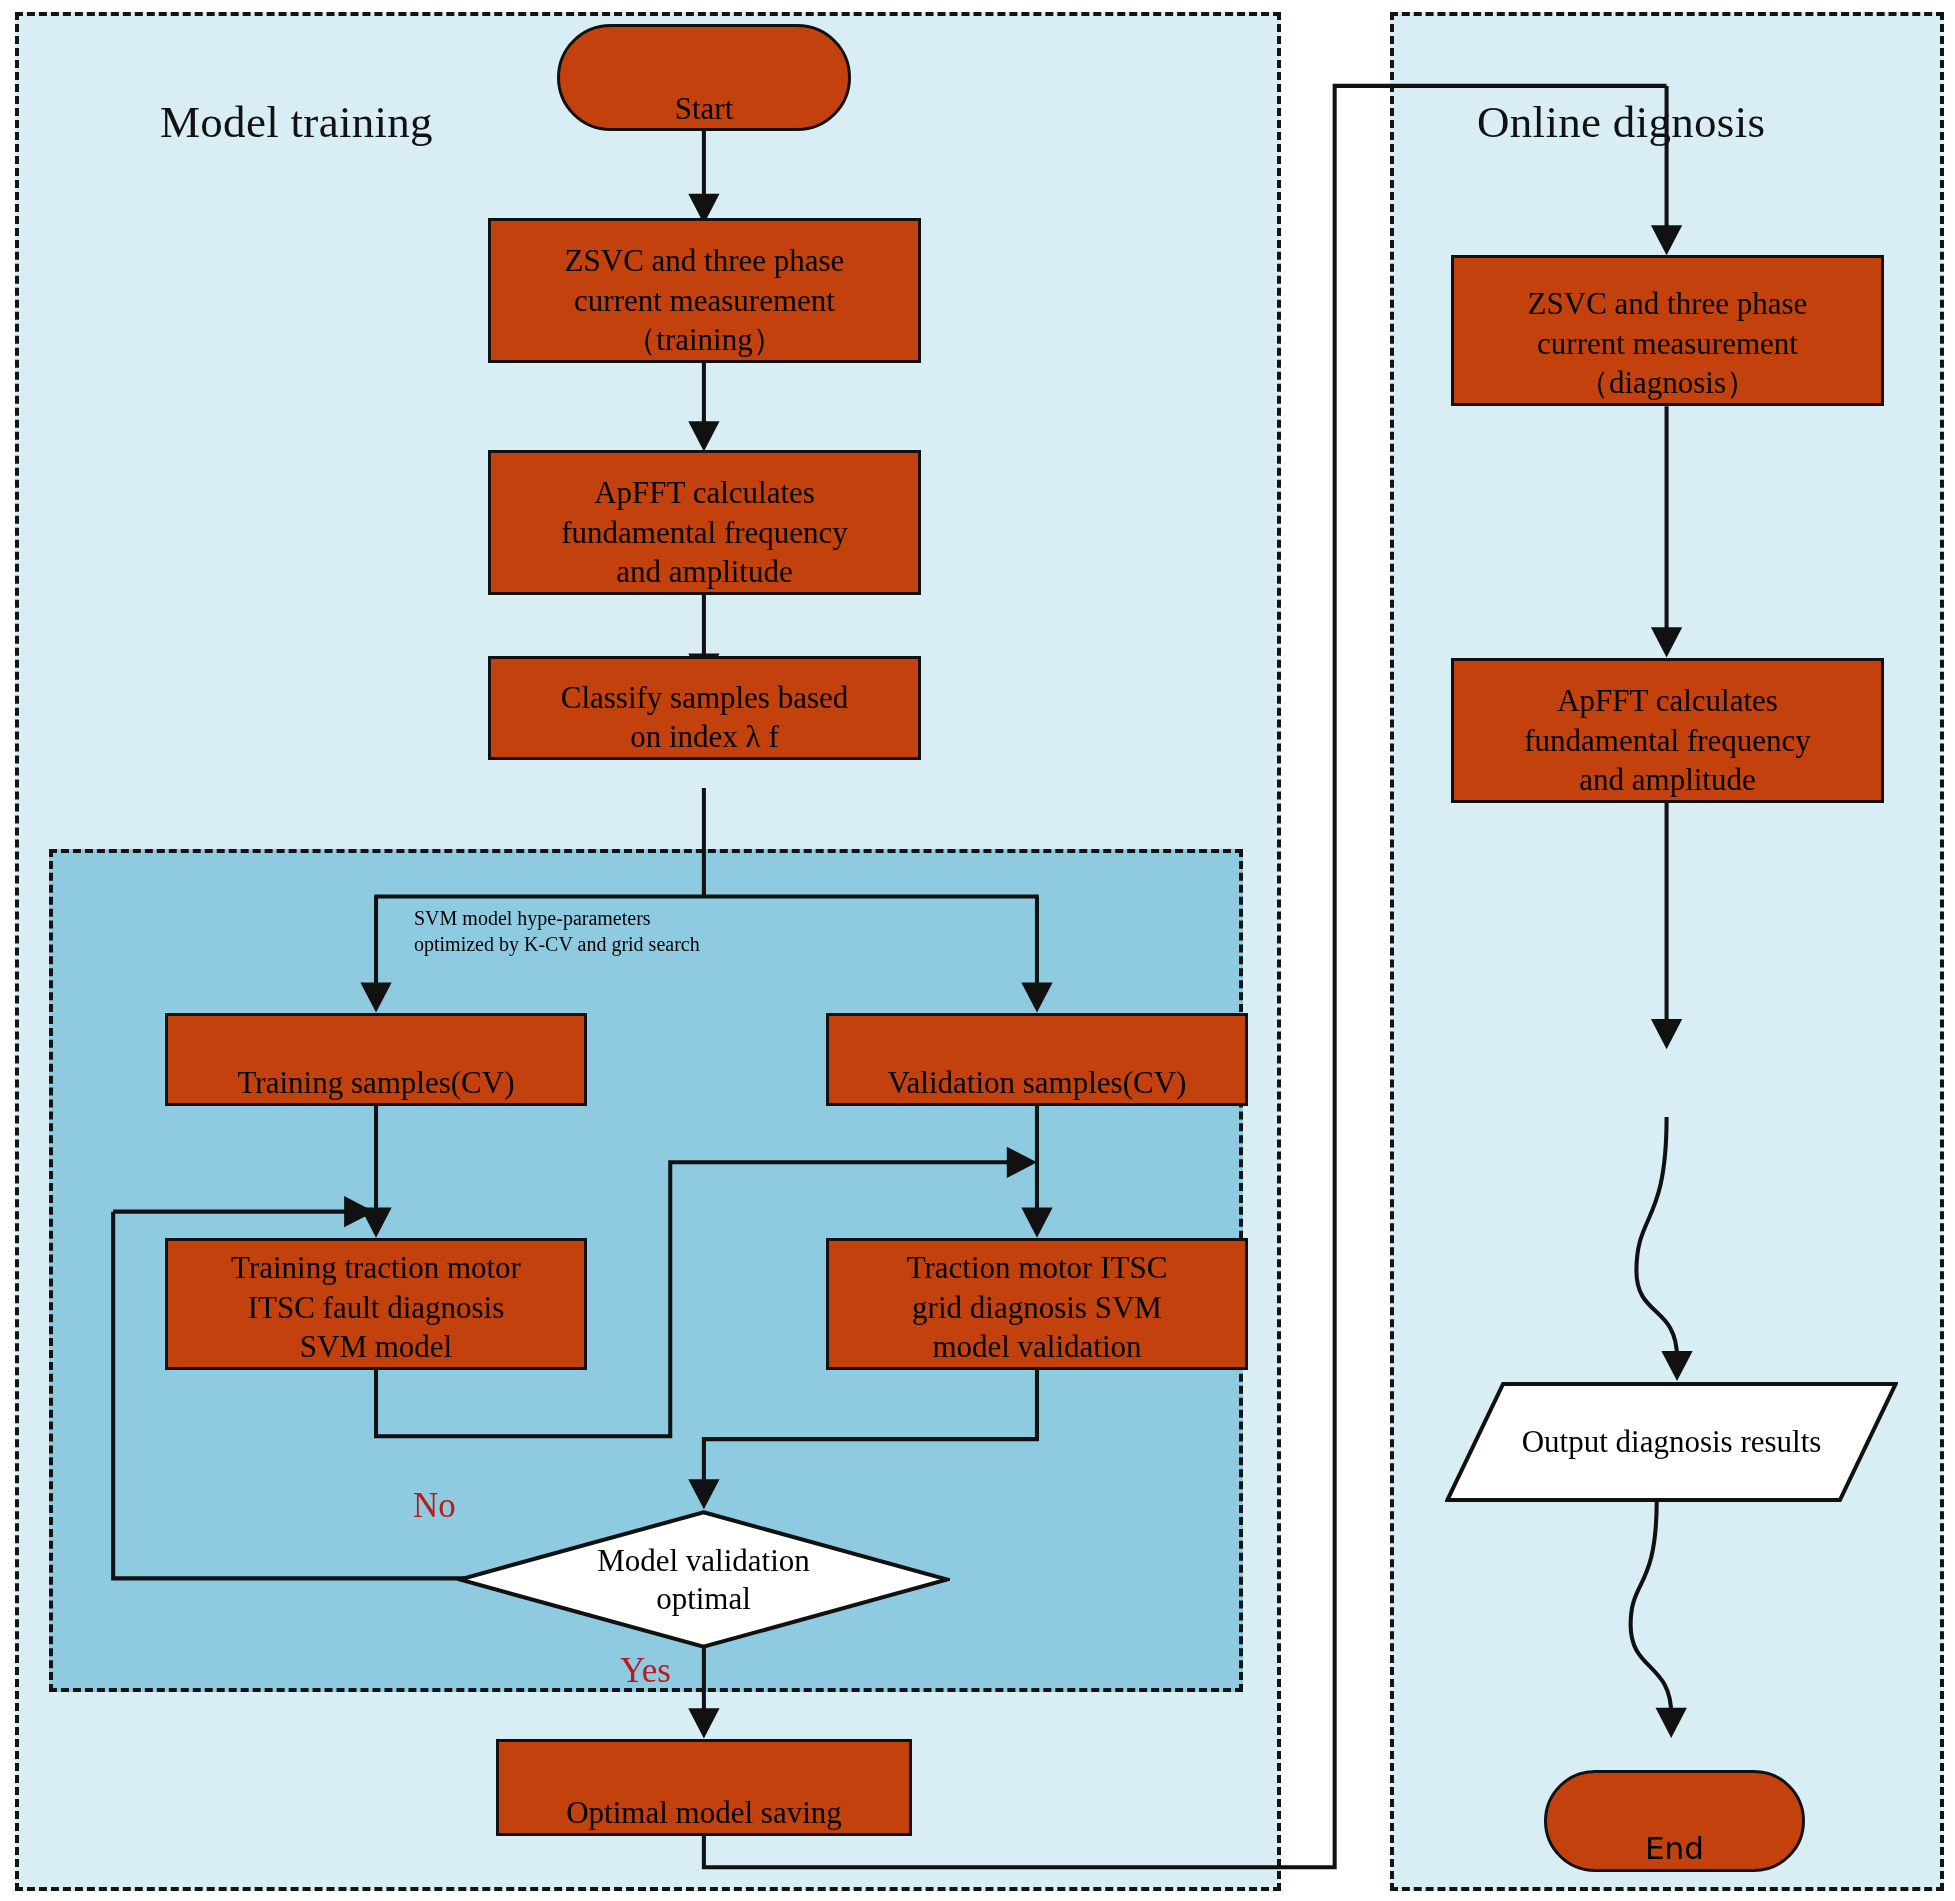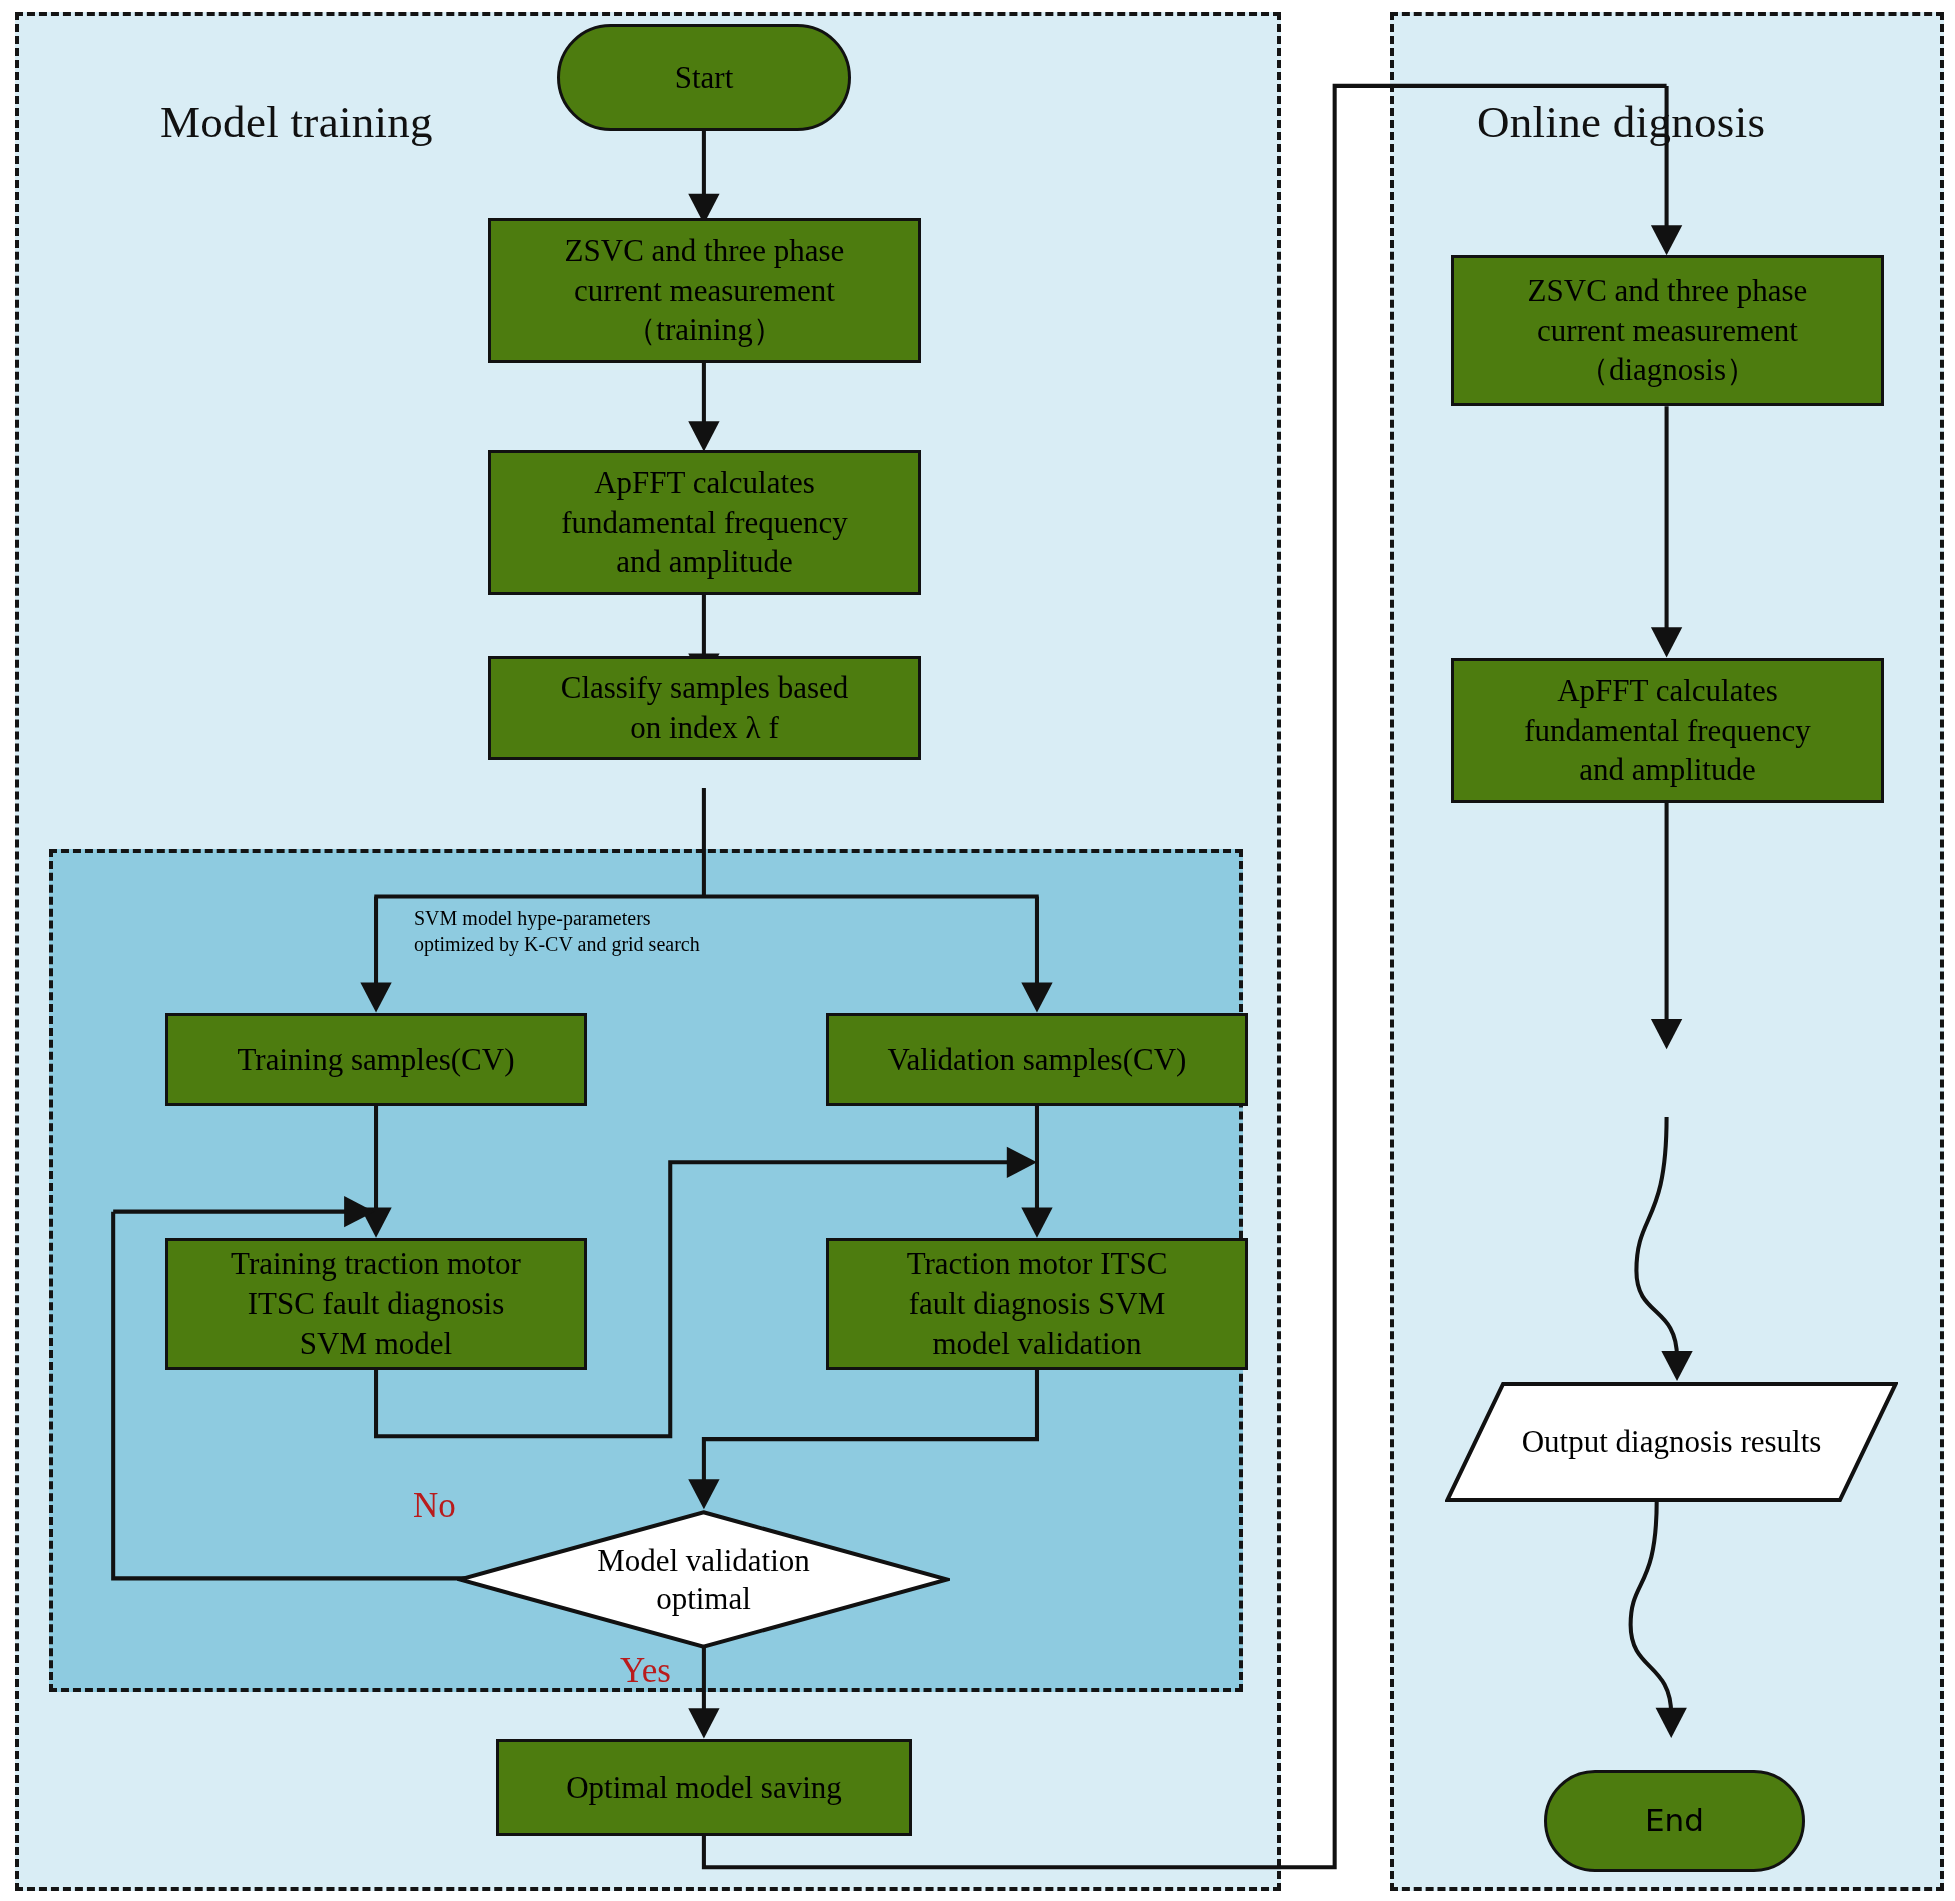--- a/index.html
+++ b/index.html
@@ -42,24 +42,24 @@
     white-space: nowrap;
     letter-spacing: 0.3px;
   }
   #title-training { left: 160px; top: 96px; }
   #title-online   { left: 1477px; top: 96px; }
 
   
   .node {
     position: absolute;
     box-sizing: border-box;
-    background: #4d7c0f;
+    background: #c2410c;
     border: 3.5px solid #111111;
     display: flex;
-    align-items: center;
+    align-items: flex-end;
     justify-content: center;
     text-align: center;
     color: #000000;
     font-size: 31px;
     line-height: 1.28;
     z-index: 6;
   }
   .node.oval {
     border-radius: 580px;
   }
@@ -247,21 +247,21 @@
 
   <div class="node" style="left:826px; top:1013px; width:422px; height:93px;">
     <div class="lines">
         <div>Validation samples(CV)</div>
       </div>
   </div>
 
   <div class="node" style="left:826px; top:1238px; width:422px; height:132px;">
     <div class="lines">
       <div>Traction motor ITSC</div>
-      <div>fault diagnosis SVM</div>
+      <div>grid diagnosis SVM</div>
       <div>model validation</div>
     </div>
   </div>
 
   <div class="diamond" style="left:457px; top:1510px; width:493px; height:139px;">
     <svg width="493" height="139" viewBox="0 0 850 240">
       <polygon points="425,4 846,120 425,236 4,120" fill="#ffffff" stroke="#111111" stroke-width="7"></polygon>
     </svg>
     <div class="dtext">
       <span>Model validation</span>

